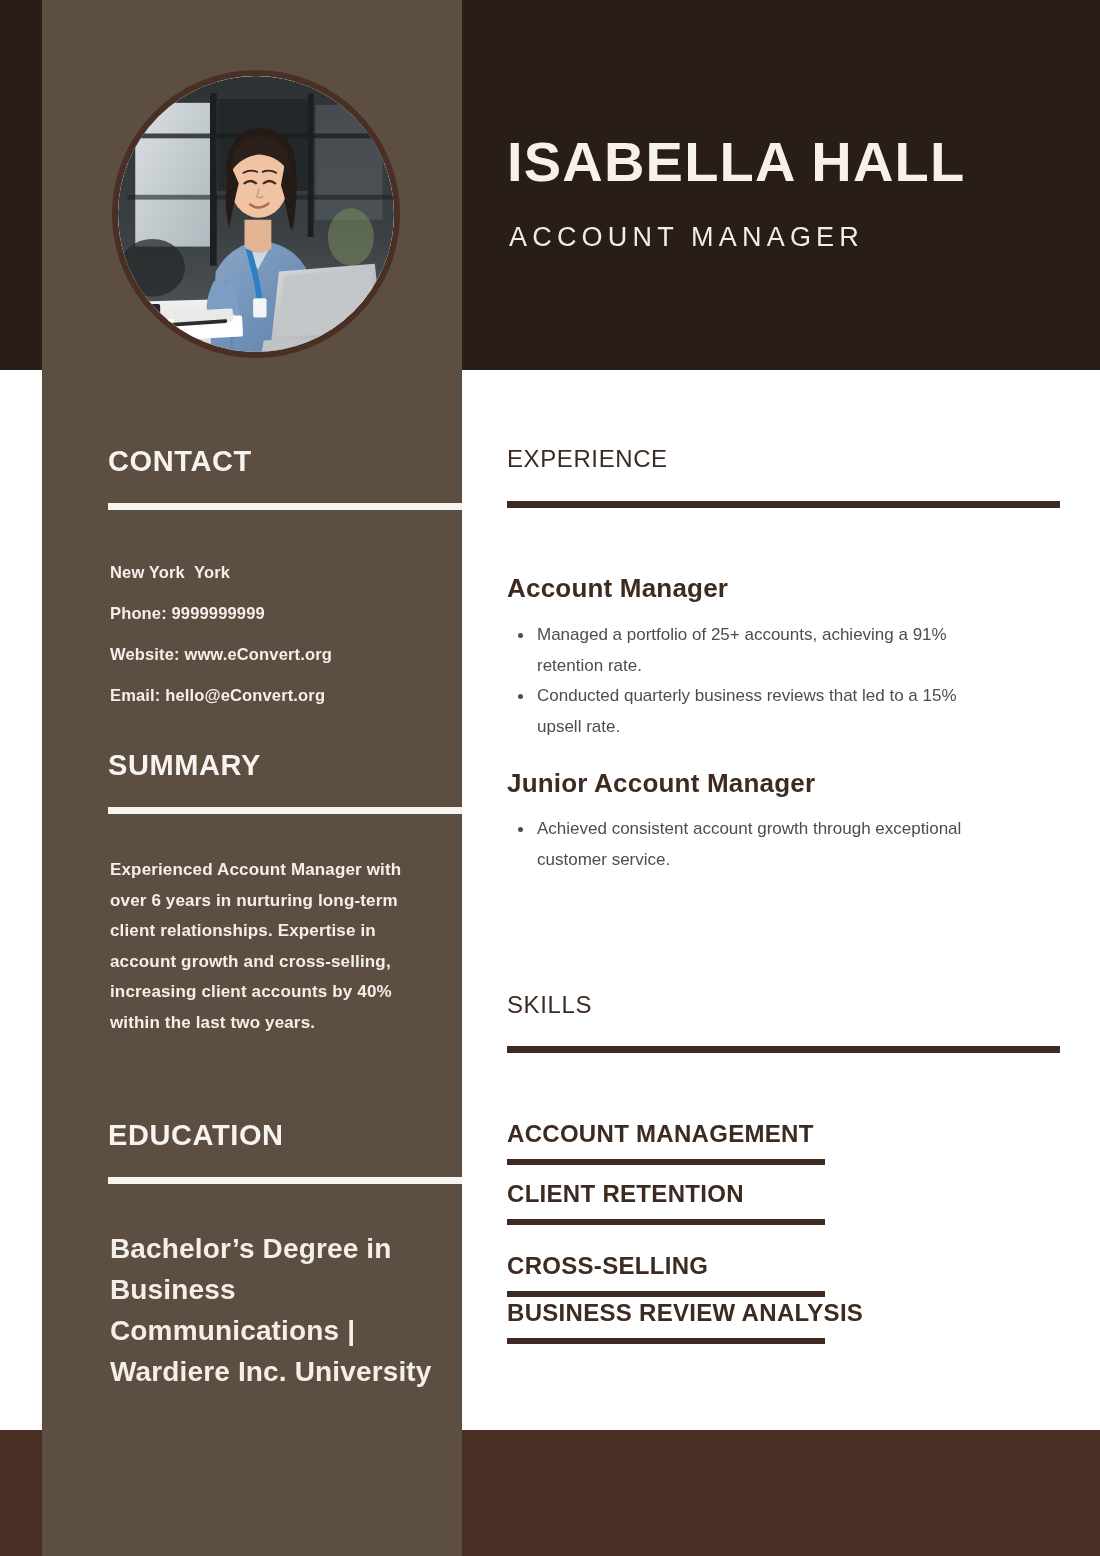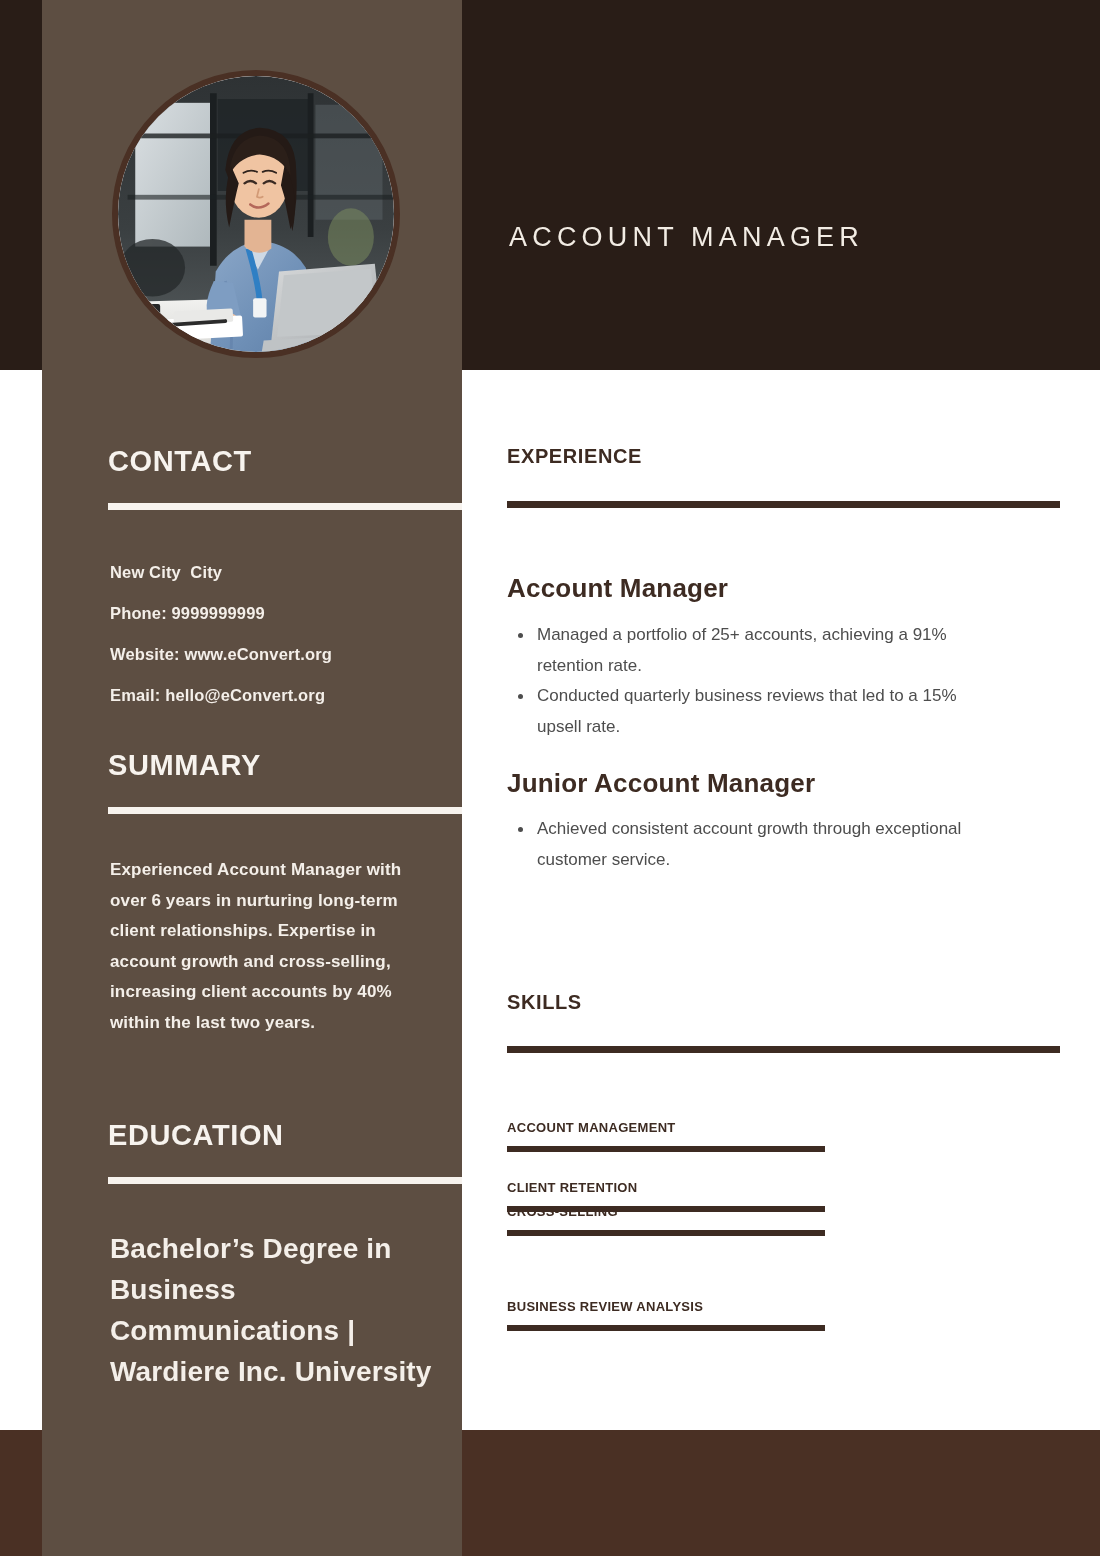--- a/index.html
+++ b/index.html
@@ -138,22 +138,22 @@
   .side-body.summary {
     font-size: 17px;
     line-height: 30.5px;
   }
   .contact-line { white-space: pre; }
 
   
   .main-h {
     position: absolute;
     left: 507px;
-    font-size: 20px;
-    font-weight: bold;
+    font-size: 24px;
+    font-weight: normal;
     letter-spacing: 0.6px;
     color: #3d2b22;
   }
   .main-rule {
     position: absolute;
     left: 507px;
     width: 553px;
     height: 7px;
     background: #3d2b22;
   }
@@ -192,21 +192,21 @@
     background: #4d4d4d;
   }
 
   
   .skill {
     position: absolute;
     left: 507px;
     width: 320px;
   }
   .skill-label {
-    font-size: 13px;
+    font-size: 24px;
     font-weight: bold;
     color: #3d2b22;
     letter-spacing: 0.3px;
     white-space: nowrap;
   }
   .skill-bar {
     margin-top: 11px;
     width: 318px;
     height: 6px;
     background: #3d2b22;
@@ -306,26 +306,27 @@
 
         <rect x="22" y="238" width="22" height="14" rx="2" fill="#262626"></rect>
 
         <path d="M160 276 L168 204 L268 196 L276 272 Z" fill="url(#lapG)"></path>
         <path d="M166 272 L173 208 L264 201 L270 268 Z" fill="#c3c7c9"></path>
         <path d="M152 276 L288 268 L288 288 L150 288 Z" fill="#bfc3c5"></path>
       </svg>
     </div>
   </div>
 
+  <div class="name">ISABELLA HALL</div>
   <div class="role">ACCOUNT MANAGER</div>
 
   <div class="side-h" style="top:445px">CONTACT</div>
   <div class="side-rule" style="top:503px"></div>
   <div class="side-body" style="top:552px">
-    <div class="contact-line">New City  City</div>
+    <div class="contact-line">New York  York</div>
     <div class="contact-line">Phone: 9999999999</div>
     <div class="contact-line">Website: www.eConvert.org</div>
     <div class="contact-line">Email: hello@eConvert.org</div>
   </div>
 
   <div class="side-h" style="top:749px">SUMMARY</div>
   <div class="side-rule" style="top:807px"></div>
   <div class="side-body summary" style="top:855px">Experienced Account Manager with over 6 years in nurturing long-term client relationships. Expertise in account growth and cross-selling, increasing client accounts by 40% within the last two years.</div>
 
   <div class="side-h" style="top:1119px">EDUCATION</div>
@@ -350,21 +351,21 @@
   <div class="main-rule" style="top:1046px"></div>
 
   <div class="skill" style="top:1120px">
     <div class="skill-label">ACCOUNT MANAGEMENT</div>
     <div class="skill-bar"></div>
   </div>
   <div class="skill" style="top:1180px">
     <div class="skill-label">CLIENT RETENTION</div>
     <div class="skill-bar"></div>
   </div>
-  <div class="skill" style="top:1204px">
+  <div class="skill" style="top:1252px">
     <div class="skill-label">CROSS-SELLING</div>
     <div class="skill-bar"></div>
   </div>
   <div class="skill" style="top:1299px">
     <div class="skill-label">BUSINESS REVIEW ANALYSIS</div>
     <div class="skill-bar"></div>
   </div>
 
 </div>
 

